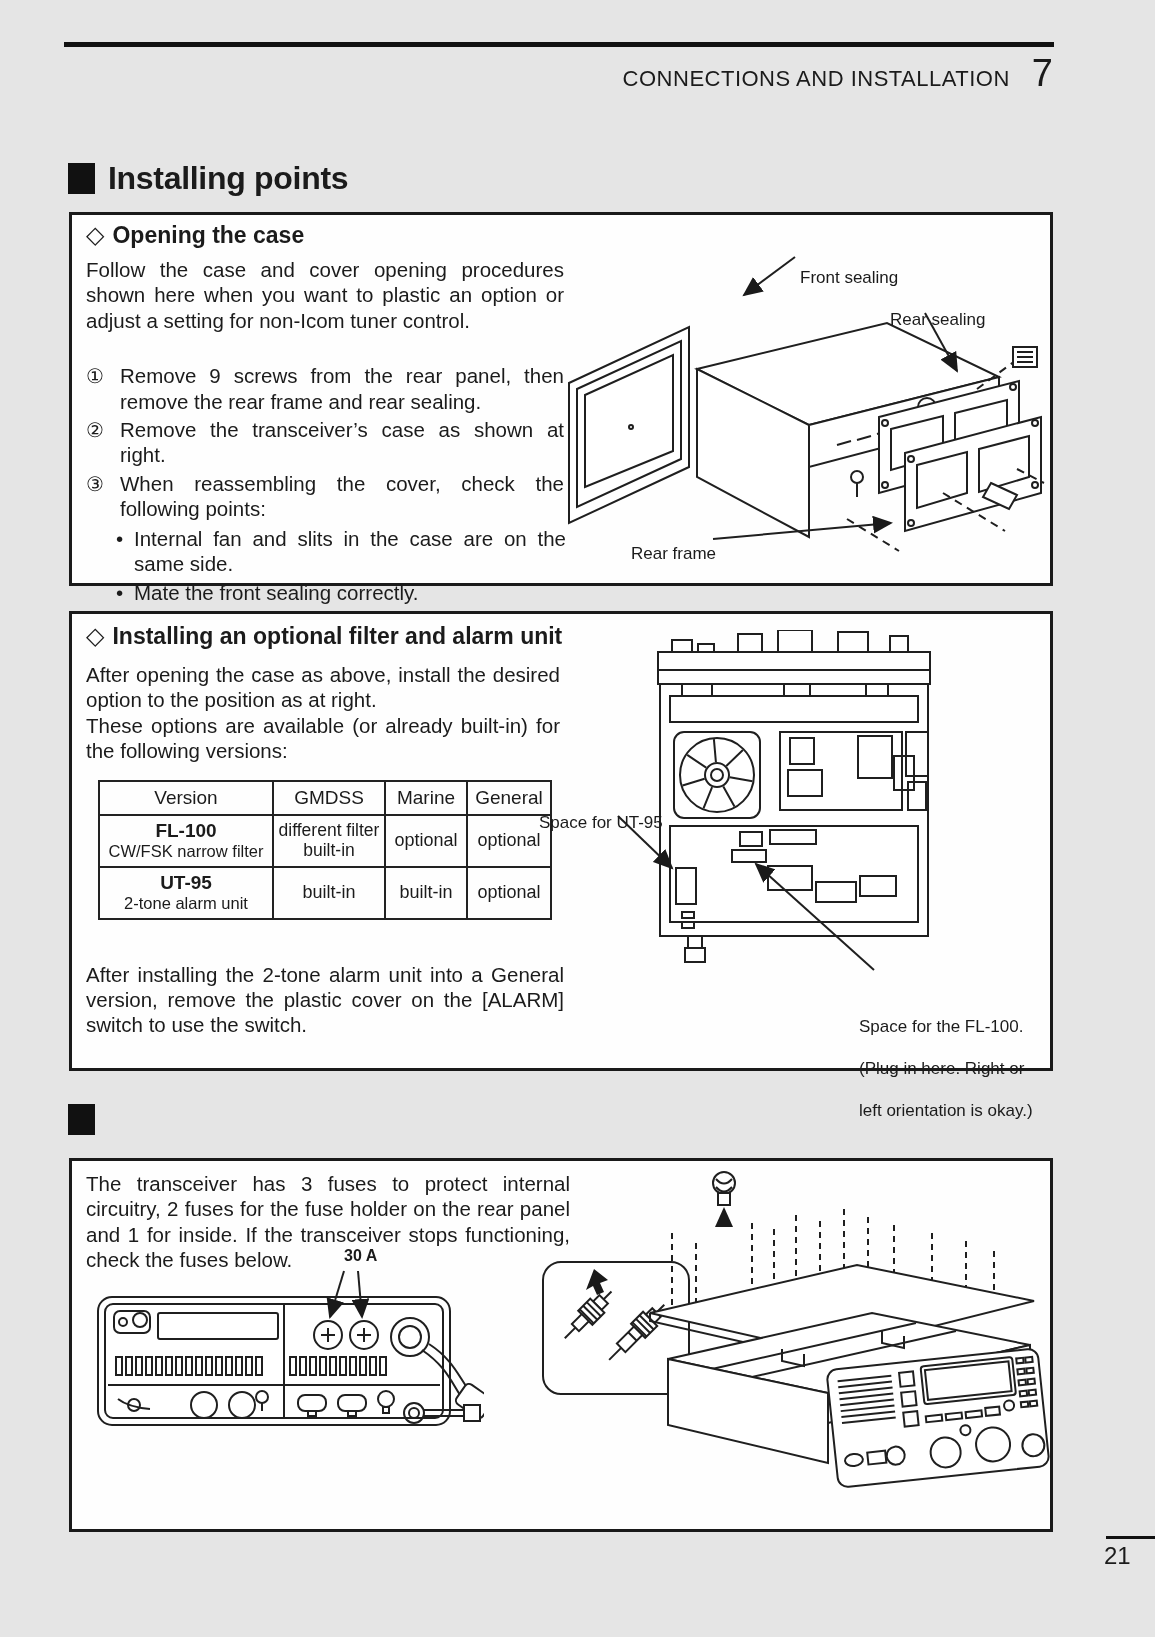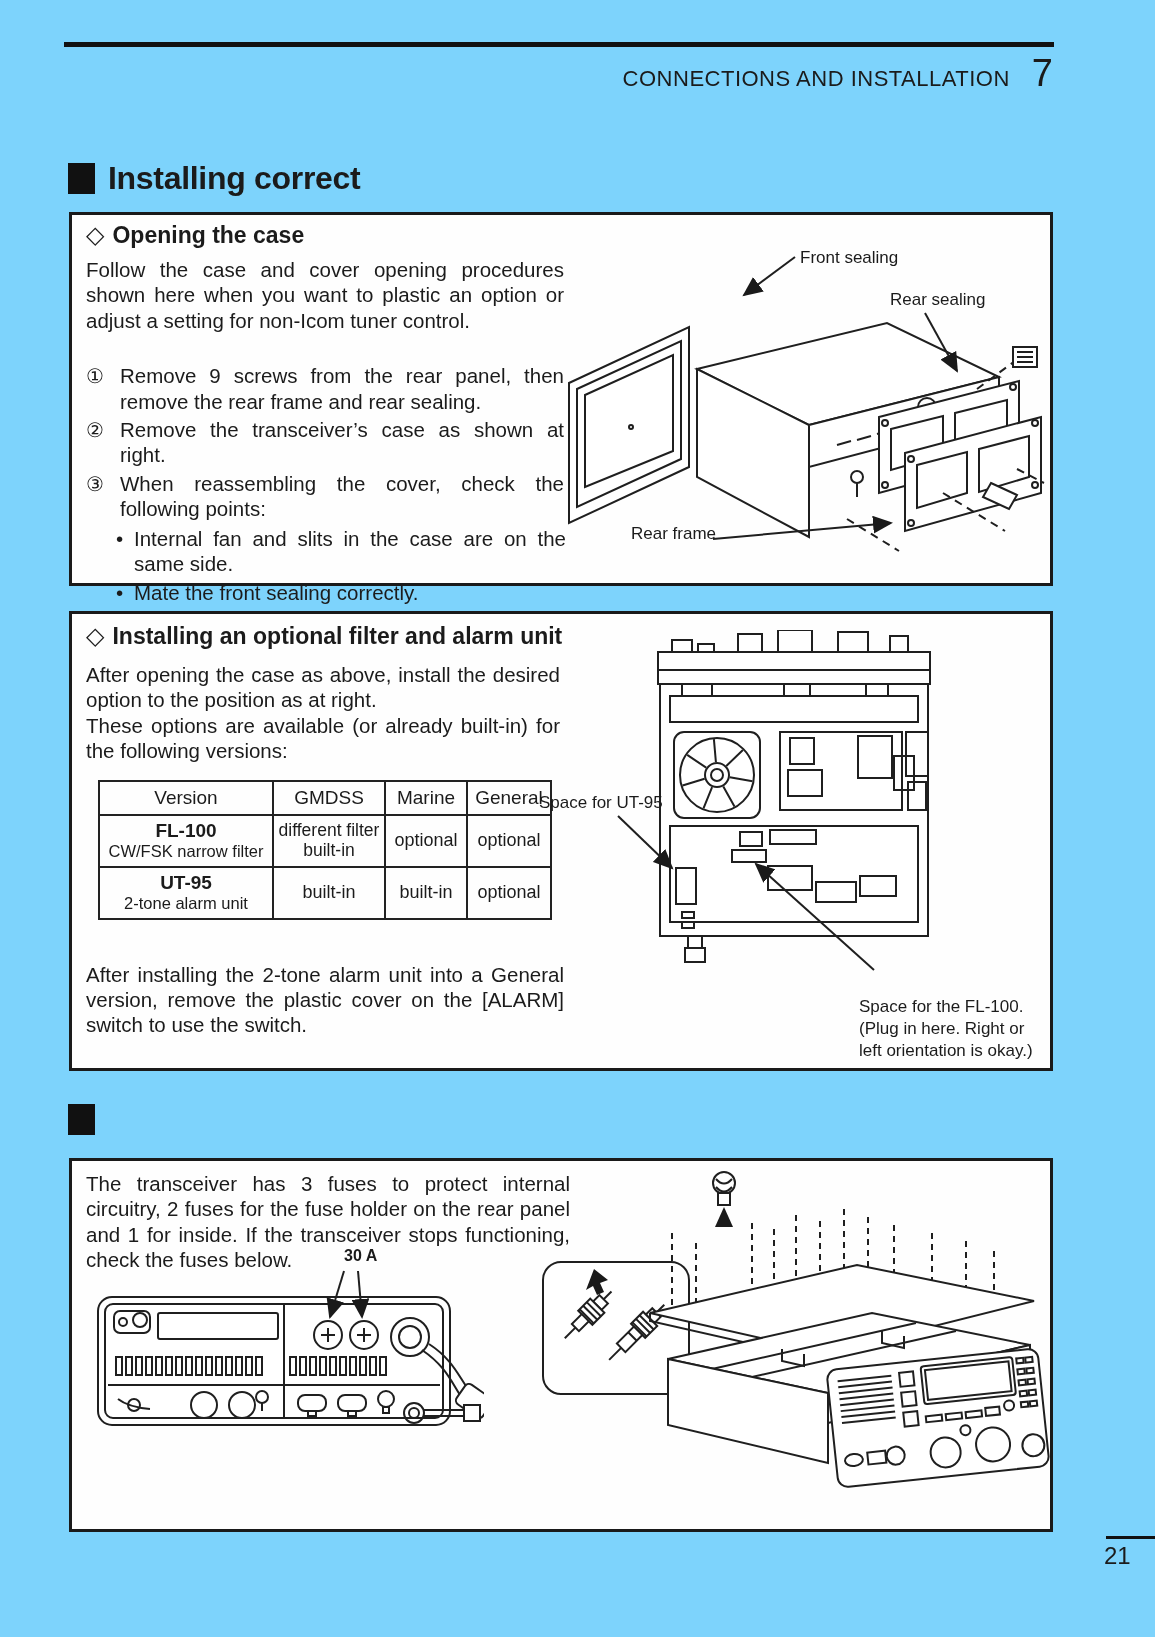--- a/index.html
+++ b/index.html
@@ -1,16 +1,16 @@
 <!DOCTYPE html>
 <html><head>
 <meta charset="utf-8">
 <style>
   html,body{margin:0;padding:0;background:#ffffff;}
-  .page{position:relative;width:1155px;height:1637px;background:#7dd3fc;
+  .page{position:relative;width:1155px;height:1637px;background:#e5e5e5;
         font-family:"Liberation Sans", sans-serif;color:#1b1b1b;overflow:hidden;}
   .abs{position:absolute;}
   .rule{background:#111;}
   
   .hdr{top:52px;right:102px;display:flex;align-items:baseline;}
   .hdr .t{font-size:22px;letter-spacing:0.5px;}
   .hdr .n{font-size:38px;margin-left:22px;}
   
   .h1{display:flex;align-items:center;}
   .h1 .sq{width:27px;height:31px;background:#111;flex:none;}
@@ -28,39 +28,39 @@
   .chk::before{content:"•";position:absolute;left:-18px;top:0;}
   
   table.opt{border-collapse:collapse;margin-top:16px;}
   table.opt td,table.opt th{border:2px solid #222;font-weight:normal;}
   table.opt th{font-size:19px;height:30px;text-align:center;}
   table.opt td{font-size:18px;text-align:center;height:48px;padding:1px 3px;}
   td.vname{text-align:left;padding-left:8px;}
   .vn{font-weight:bold;font-size:19px;display:block;line-height:1.15;}
   .vd{font-size:16.5px;display:block;line-height:1.15;}
   .gm2{font-size:17.5px;line-height:1.1;display:block;}
-  .figlabel{font-size:17px;line-height:1.3;white-space:nowrap;}
+  .figlabel{font-size:17px;line-height:1.3;white-space:nowrap;margin-top:20px;}
   .fuselabel{font-size:16px;font-weight:bold;white-space:nowrap;}
   .foot-num{font-size:24px;}
   svg{display:block;}
 </style>
 </head>
 <body>
 
 <div class="page">
 
   <div class="abs rule" style="left:64px;top:42px;width:990px;height:5px;"></div>
   <div class="abs hdr">
     <span class="t">CONNECTIONS AND INSTALLATION</span>
     <span class="n">7</span>
   </div>
 
   <div class="abs h1" style="left:68px;top:160px;">
     <span class="sq"></span>
-    <span class="tx">Installing correct</span>
+    <span class="tx">Installing points</span>
   </div>
 
   <div class="abs box" style="left:69px;top:212px;width:978px;height:368px;">
     <div class="abs" style="left:14px;top:6px;width:478px;">
       <div class="btitle">
         <span class="dia">◇</span>
         <span>Opening the case</span>
       </div>
       <div class="para" style="margin-top:8px;">Follow the case and cover opening procedures shown here when you want to plastic an option or adjust a setting for non-Icom tuner control.</div>
 

